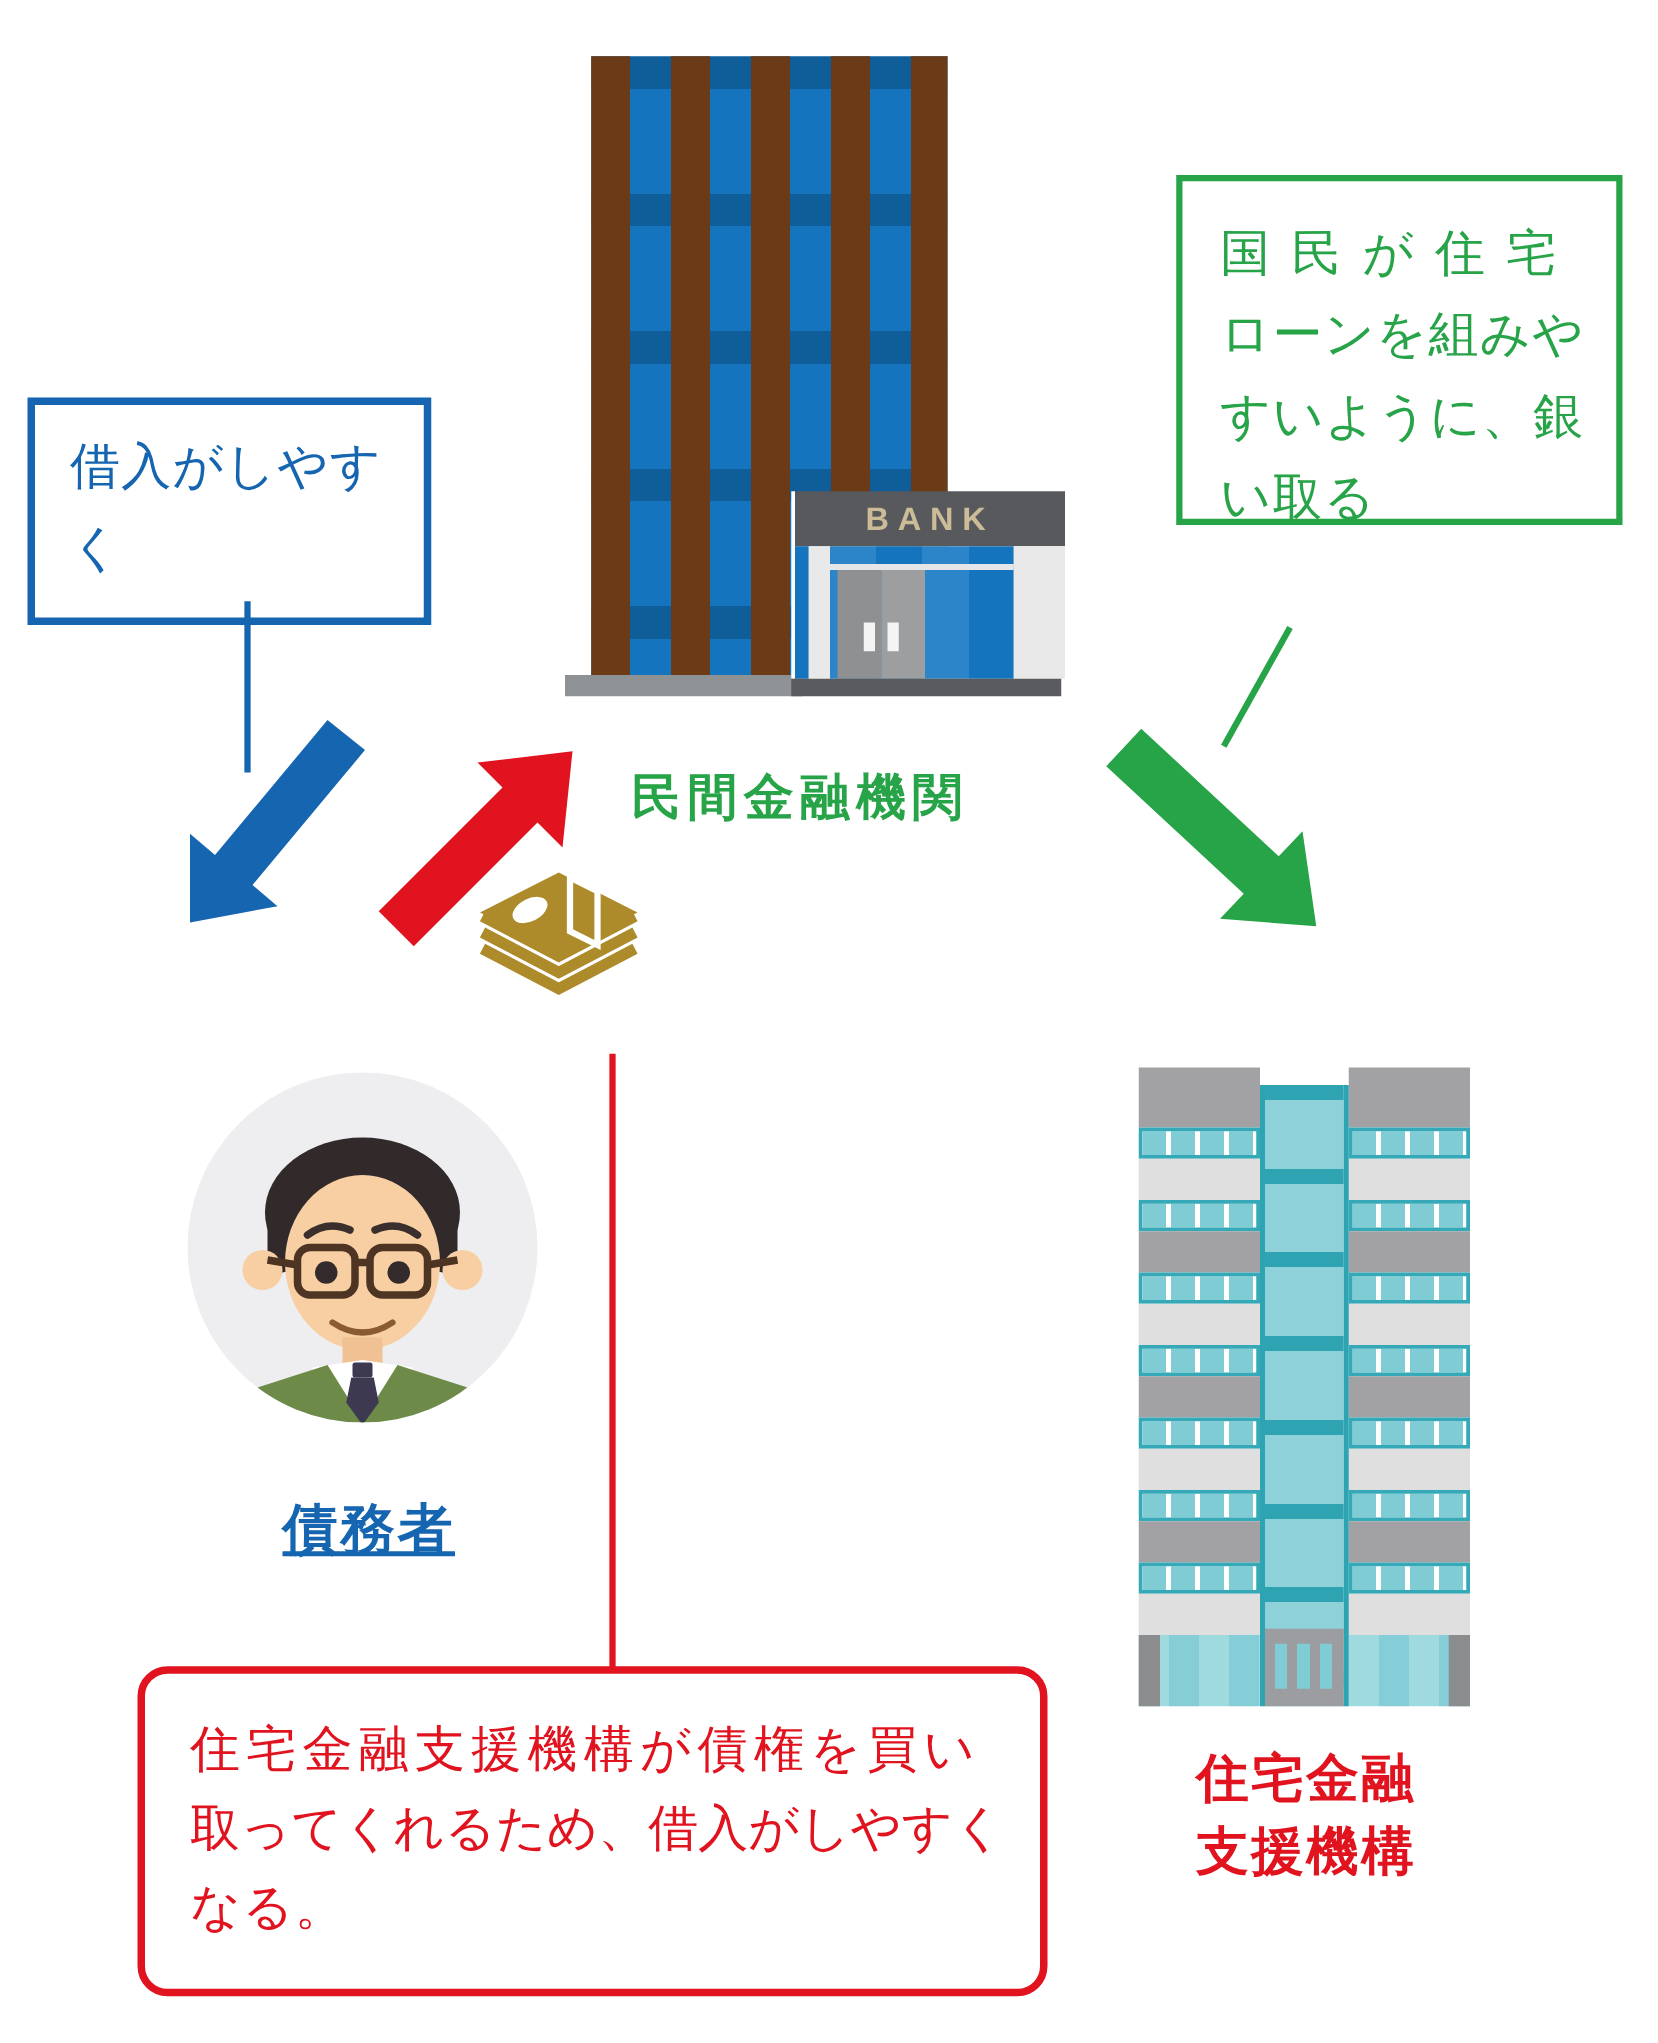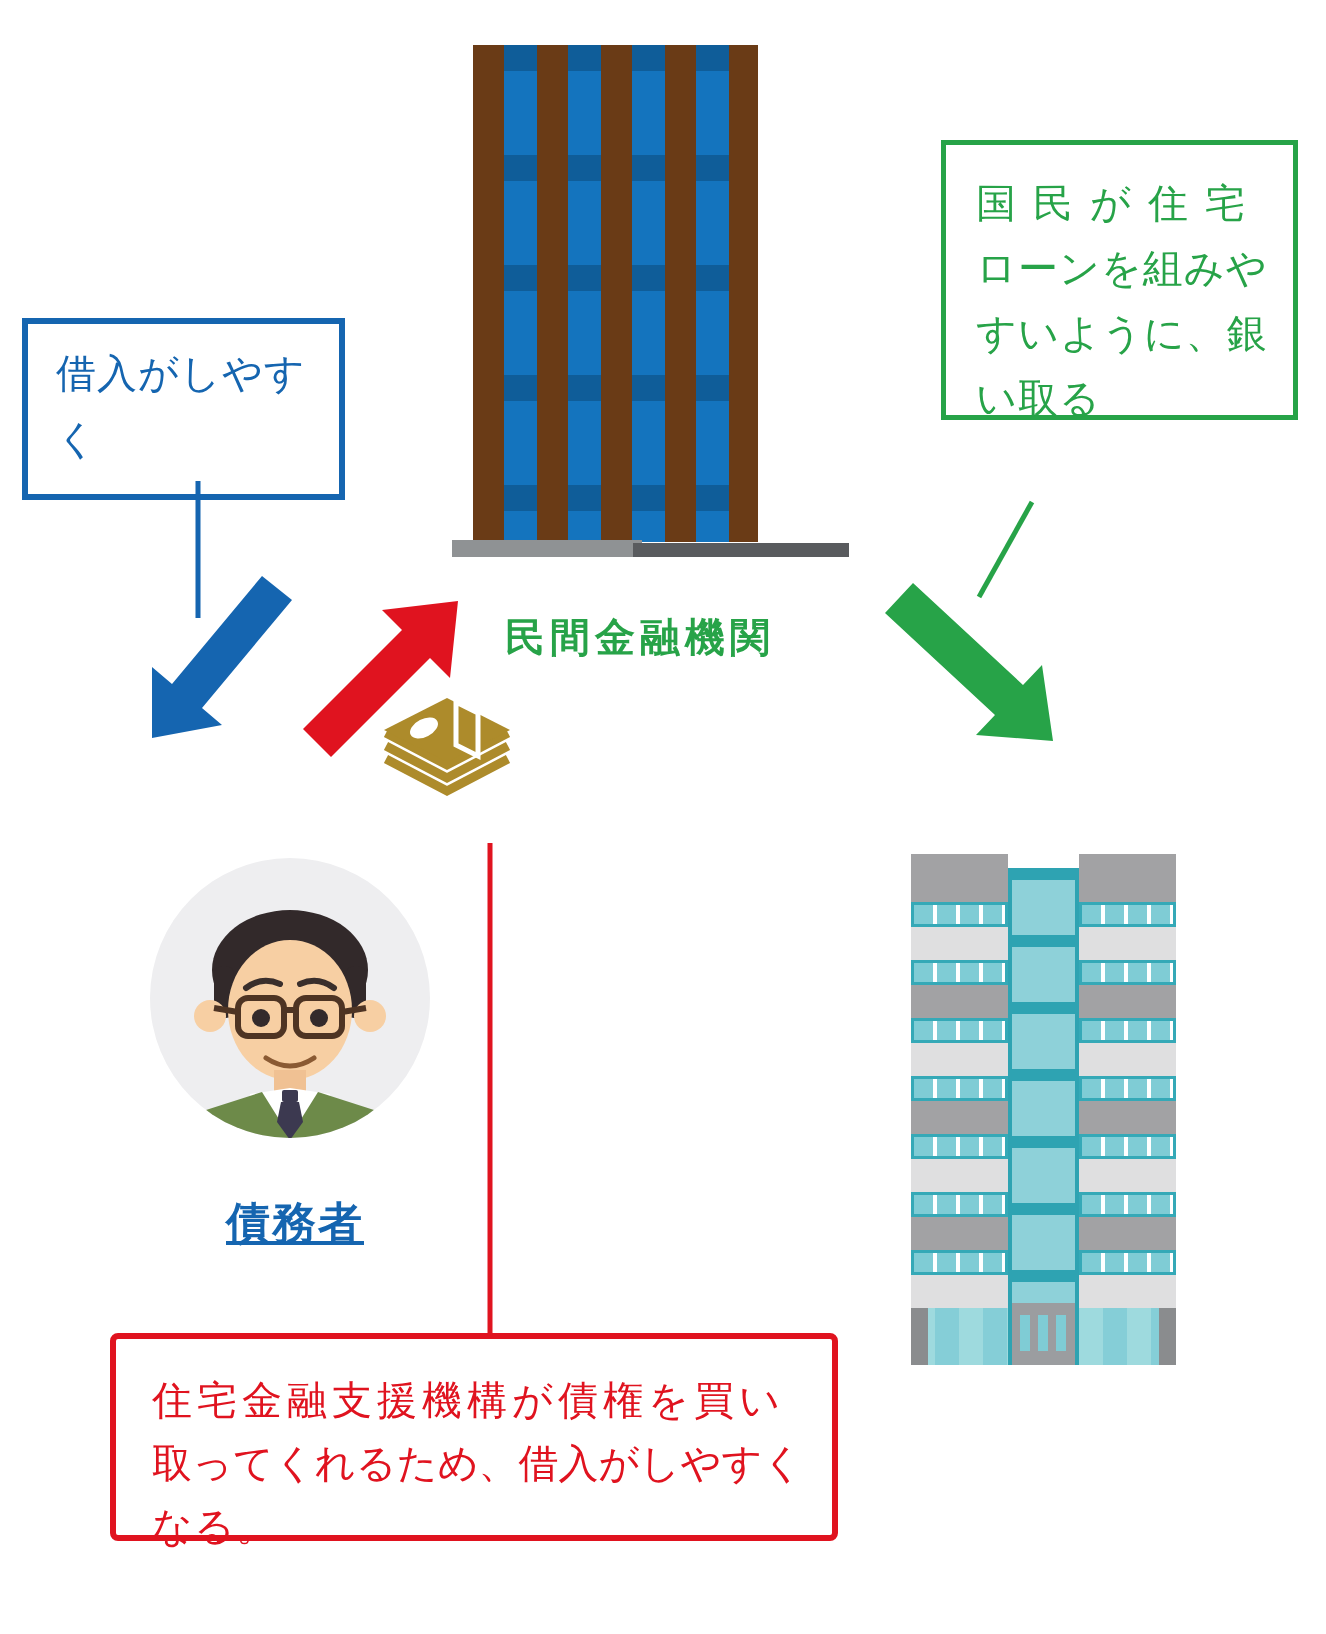--- a/index.html
+++ b/index.html
@@ -8,22 +8,22 @@
   .abs{position:absolute;}
 
   
   .callout{box-sizing:border-box;background:#fff;}
   #loan-box{left:22px;top:318px;width:323px;height:182px;border:6px solid var(--blue);
             padding:16px 0 0 28px;color:var(--blue);font-size:40px;line-height:66px;letter-spacing:1px;}
   #purchase-box{left:941px;top:140px;width:357px;height:280px;border:5px solid var(--green);
             padding:26px 0 0 30px;color:var(--green);font-size:40px;line-height:65px;}
   #purchase-box .gl{letter-spacing:1px;white-space:nowrap;}
   #purchase-box .gl0{letter-spacing:17px;}
-  #benefit-box{left:110px;top:1333px;width:728px;height:208px;border:6px solid var(--red);
-            border-radius:8px;padding:30px 0 0 36px;color:var(--red);font-size:40px;line-height:63px;}
+  #benefit-box{left:110px;top:1333px;width:728px;height:264px;border:6px solid var(--red);
+            border-radius:24px;padding:30px 0 0 36px;color:var(--red);font-size:40px;line-height:63px;}
   #benefit-box .rl{white-space:nowrap;}
   #benefit-box .rl0{letter-spacing:5px;}
   #benefit-box .rl1{letter-spacing:0;}
   #benefit-box .rl2{letter-spacing:1px;}
 
   
   .lbl{font-weight:bold;white-space:nowrap;}
   #bank-label{left:505px;top:610px;width:320px;color:var(--green);font-size:40px;letter-spacing:5px;}
   #debtor-label{left:155px;top:1194px;width:280px;text-align:center;color:var(--blue);font-size:44px;letter-spacing:2px;text-decoration:underline;}
   #agency-label{left:905px;top:1394px;width:280px;text-align:center;color:var(--red);font-size:42px;line-height:58px;letter-spacing:2px;}
@@ -87,20 +87,38 @@
   
   #money{left:372px;top:672px;width:150px;height:128px;z-index:4;}
 </style>
 </head>
 <body>
 
 <div id="canvas">
 
   <div class="abs" id="bank-tower"></div>
   <div class="abs" id="bank-base-light"></div>
+  <div class="abs" id="bank-annex">
+    <div id="bank-sign">BANK</div>
+    <div id="bank-front">
+      <div class="bf" id="bf-sliver"></div>
+      <div class="bf" id="bf-pillar-l"></div>
+      <div class="bf" id="bf-main">
+        <div id="bank-door">
+          <div class="door-panel" id="door-l">
+            <div class="handle"></div>
+          </div>
+          <div class="door-panel" id="door-r">
+            <div class="handle"></div>
+          </div>
+        </div>
+      </div>
+      <div class="bf" id="bf-pillar-r"></div>
+    </div>
+  </div>
   <div class="abs" id="bank-base-dark"></div>
 
   <div class="abs" id="agency">
     <div class="wing" id="wing-l">
       <div class="fg48"></div>
         <div class="w"></div>
         <div class="b-l"></div>
         <div class="w"></div>
       <div class="b-g"></div>
         <div class="w"></div>
@@ -202,14 +220,18 @@
   </div>
 
   <div class="abs callout" id="benefit-box">
     <div class="rl rl0">住宅金融支援機構が債権を買い</div>
     <div class="rl rl1">取ってくれるため、借入がしやすく</div>
     <div class="rl rl2">なる。</div>
   </div>
 
   <div class="abs lbl" id="bank-label">民間金融機関</div>
   <div class="abs lbl" id="debtor-label">債務者</div>
+  <div class="abs lbl" id="agency-label">
+    <div>住宅金融</div>
+    <div>支援機構</div>
+  </div>
 
 </div>
 
 </body></html>

